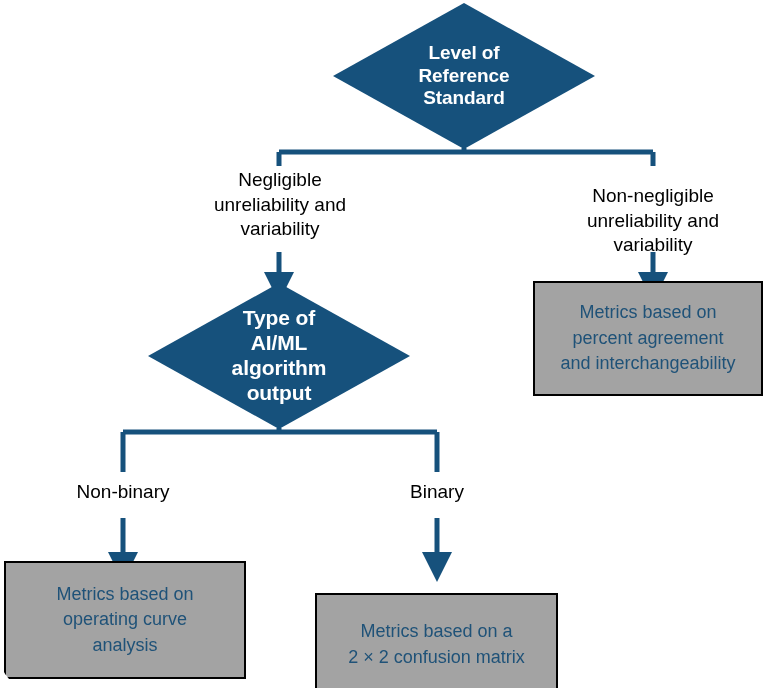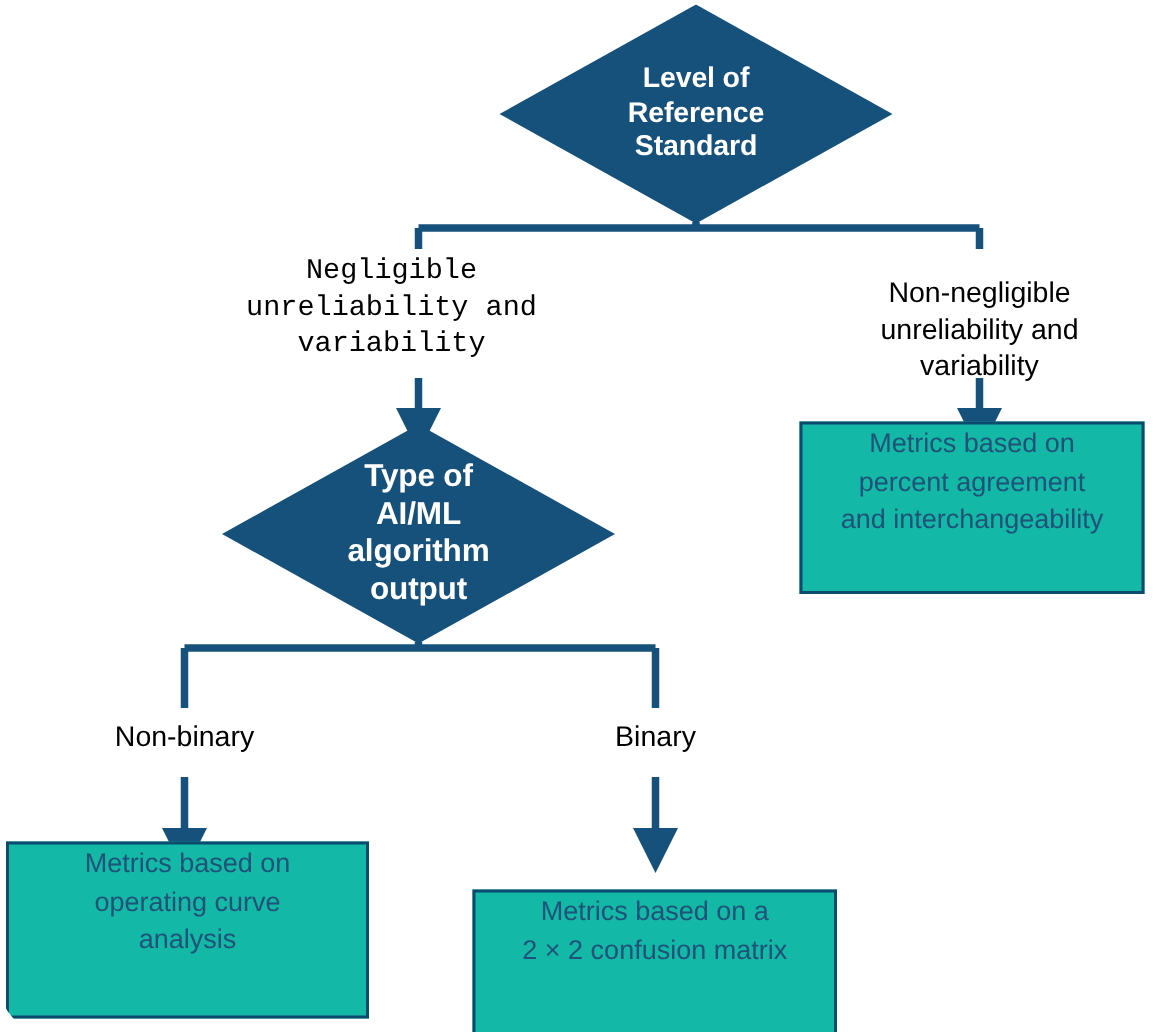--- a/index.html
+++ b/index.html
@@ -67,23 +67,24 @@
     top: 283px;
     width: 262px;
     height: 146px;
   }
   #diamond-type .dlabel { font-size: 21px; }
 
   
   .obox {
     position: absolute;
     box-sizing: border-box;
-    background: #14b8a6;
-    border: 2px solid #0c4a6e;
+    background: #a3a3a3;
+    border: 2px solid #000000;
     display: flex;
+    align-items: center;
     justify-content: center;
   }
   .obox .blabel {
     color: #1F5278;
     text-align: center;
     line-height: 1.42;
     white-space: pre-line;
     font-size: 18px;
   }
 
@@ -110,24 +111,23 @@
   
   .edge-label {
     position: absolute;
     color: #000000;
     text-align: center;
     line-height: 1.30;
     white-space: pre-line;
     font-size: 19px;
   }
   #edge-label-negligible {
-    left: 161px;
+    left: 180px;
     top: 168px;
     width: 200px;
-    font-family: Liberation Mono, monospace;
   }
   #edge-label-non-negligible {
     left: 553px;
     top: 184px;
     width: 200px;
   }
   #edge-label-non-binary {
     left: 23px;
     top: 480px;
     width: 200px;

